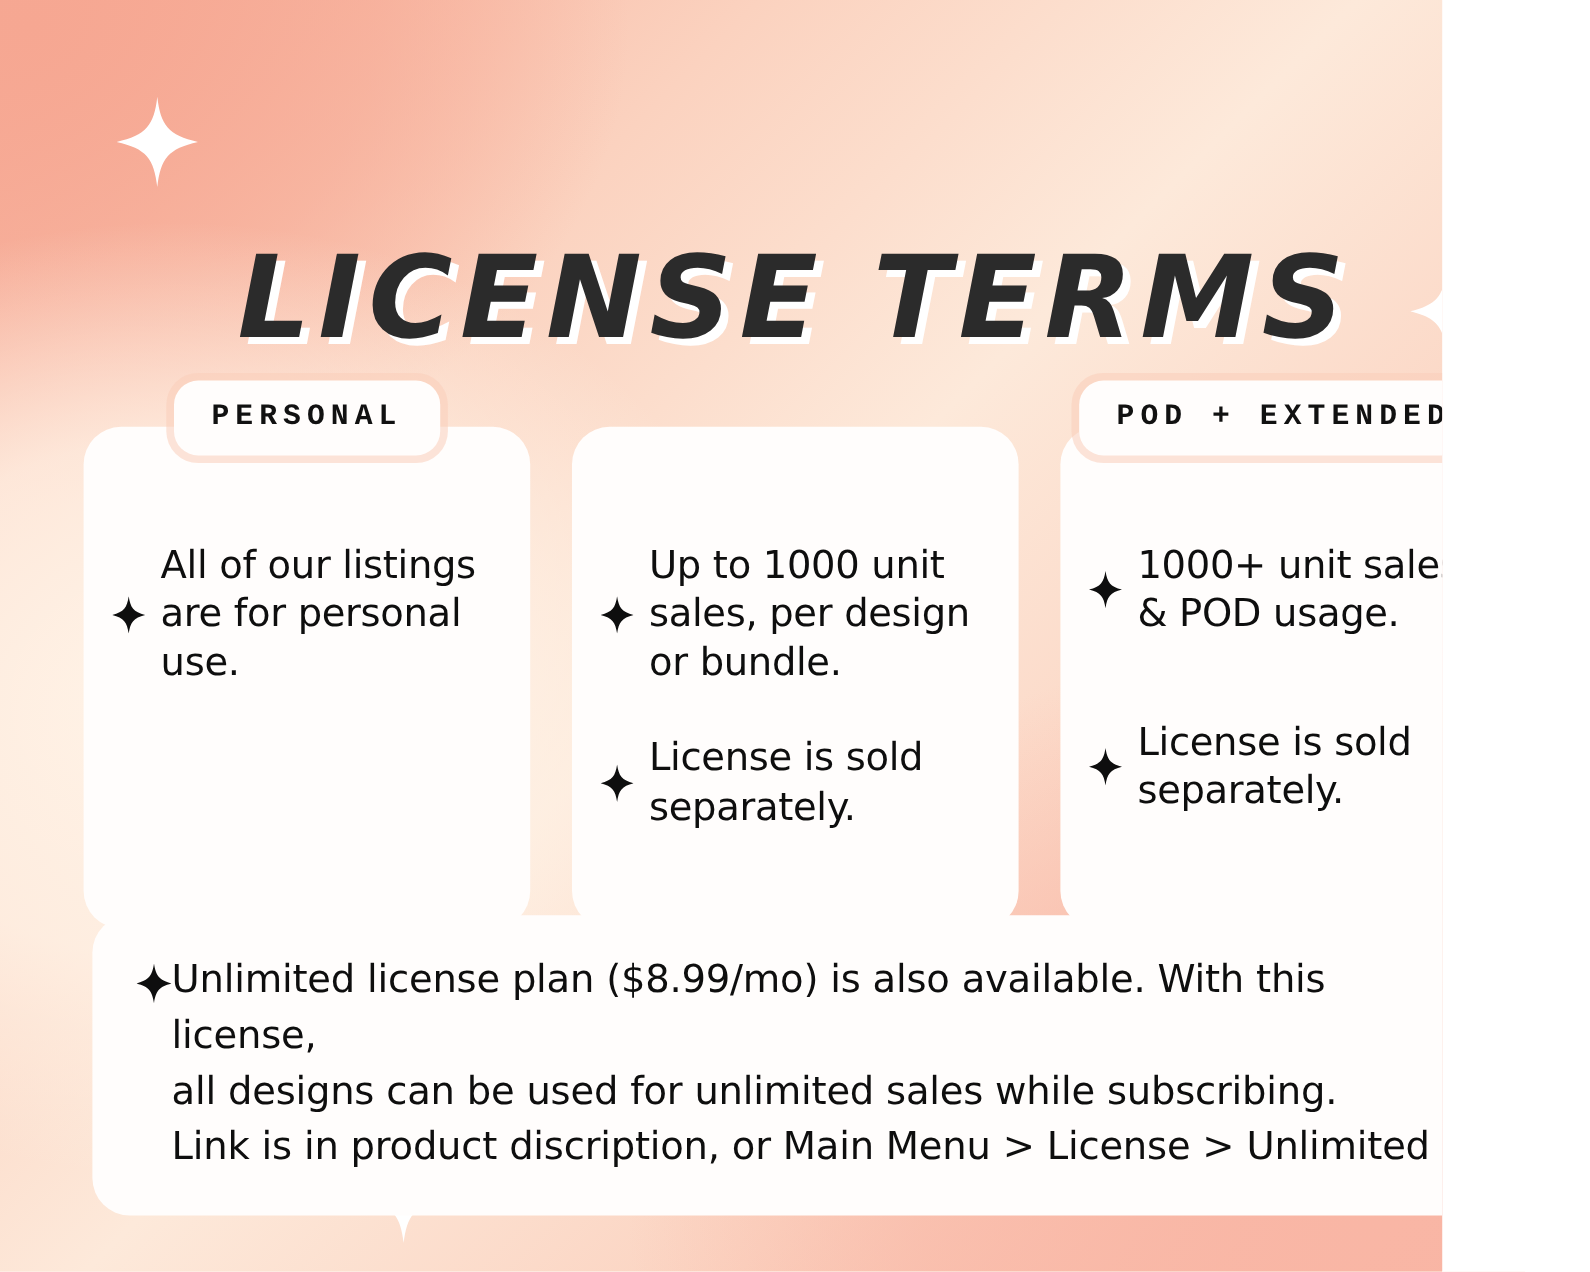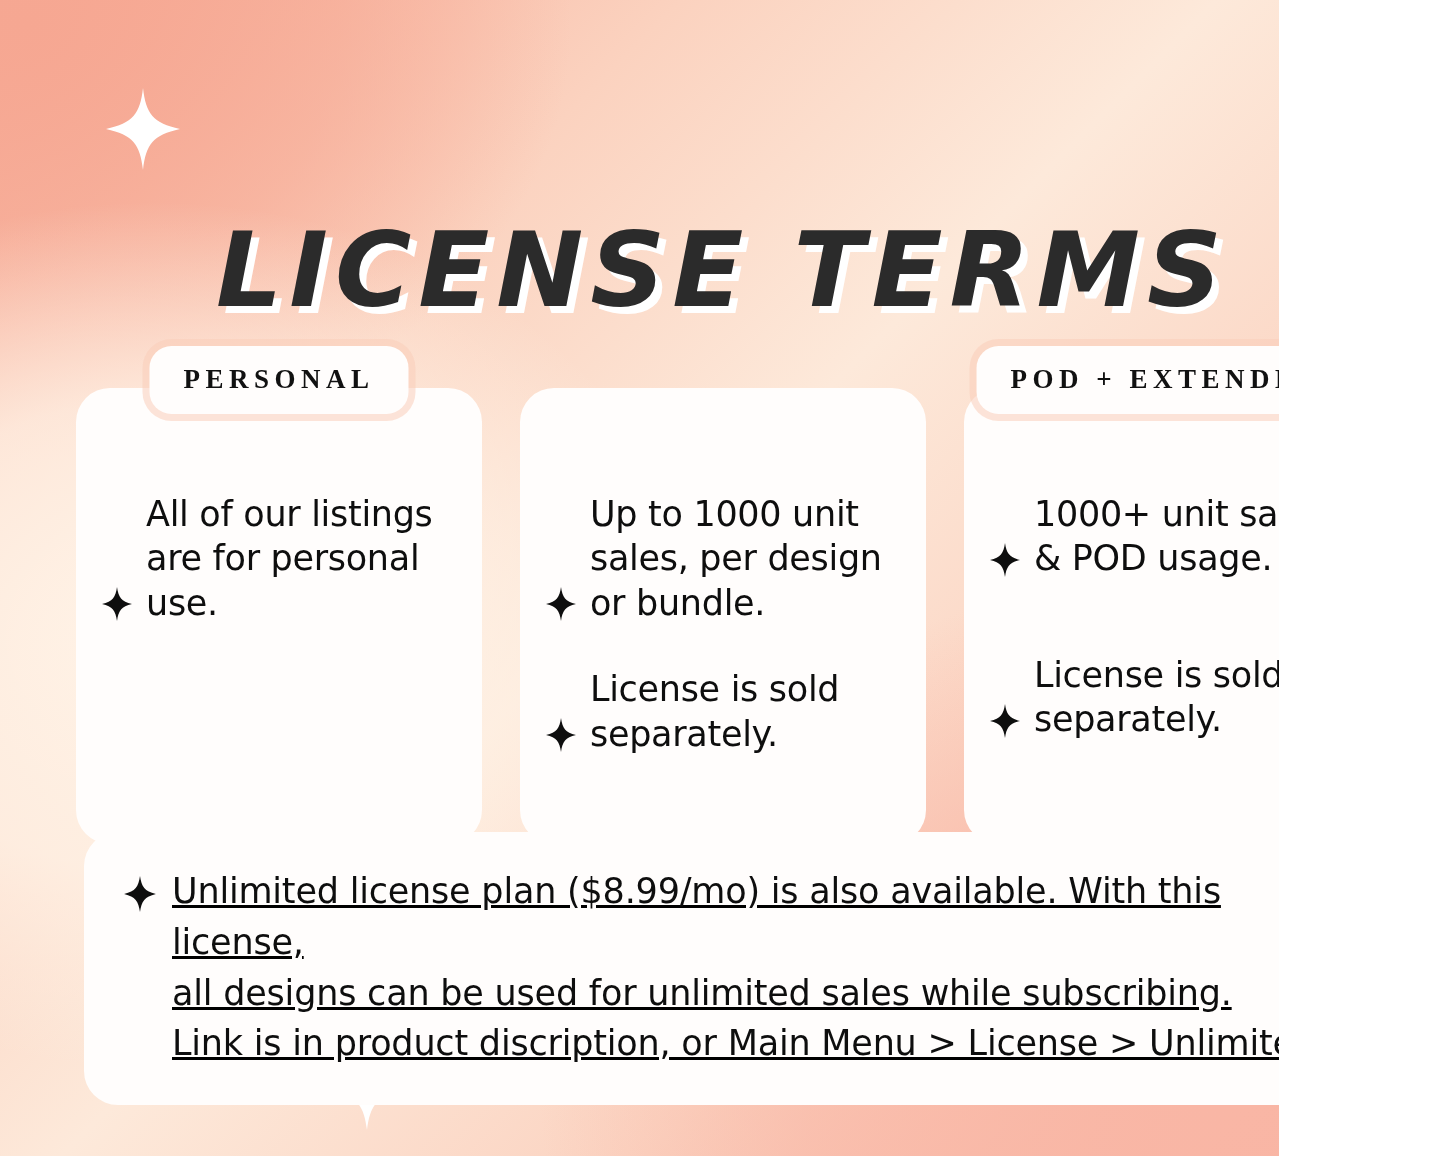--- a/index.html
+++ b/index.html
@@ -15,20 +15,21 @@
     position: relative;
     width: 1279px;
     height: 1156px;
     overflow: hidden;
     background-color: #fbd8c8;
     background-image:
       radial-gradient(ellipse 780px 620px at 12% 55%, #fff3e7 0%, rgba(255,243,231,0.75) 38%, rgba(255,243,231,0) 70%),
       radial-gradient(ellipse 900px 700px at 95% 95%, #f9b6a5 0%, rgba(249,182,165,0.55) 45%, rgba(249,182,165,0) 75%),
       radial-gradient(ellipse 700px 560px at 2% 2%, #f6a792 0%, rgba(246,167,146,0.55) 45%, rgba(246,167,146,0) 78%),
       linear-gradient(135deg, #f7ab96 0%, #fbd2bf 28%, #fde9da 50%, #fbd3c1 74%, #f7b2a0 100%);
+    padding-left: 32px;
   }
 
   
   .sparkle {
     position: absolute;
     pointer-events: none;
   }
   .sparkle svg { display: block; }
 
   
@@ -77,37 +78,37 @@
     left: 50%;
     transform: translateX(-50%);
     background: #fffdfc;
     border-radius: 22px;
     padding: 18px 34px;
     box-shadow: 0 0 0 7px rgba(250, 205, 186, 0.55);
     white-space: nowrap;
     text-align: center;
   }
   .card-tab-label {
-    font-family: Liberation Serif, serif;
+    font-family: Liberation Mono, monospace;
     font-weight: 700;
     font-size: 27px;
     letter-spacing: 5.5px;
     color: #111111;
     line-height: 1.18;
     display: block;
   }
 
   .bullets {
     list-style: none;
     margin: 0;
     padding: 0;
   }
   .bullet {
     display: flex;
-    align-items: flex-end;
+    align-items: center;
     gap: 14px;
     margin-bottom: 42px;
   }
   .bullet:last-child { margin-bottom: 0; }
   .bullet-icon {
     flex: 0 0 auto;
     width: 30px;
     height: 38px;
     display: flex;
     align-items: flex-start;
@@ -133,22 +134,20 @@
     position: absolute;
     left: 84px;
     top: 832px;
     width: 1280px;
     background: #fffdfc;
     border-radius: 34px;
     box-sizing: border-box;
     padding: 34px 40px 36px 40px;
     display: flex;
     align-items: flex-start;
-    gap: 16px;
-    text-decoration: underline;
   }
   .banner-icon {
     flex: 0 0 auto;
     padding-top: 10px;
   }
   .banner-text {
     font-family: "DejaVu Sans", sans-serif;
     font-weight: 400;
     font-size: 35px;
     line-height: 1.45;

